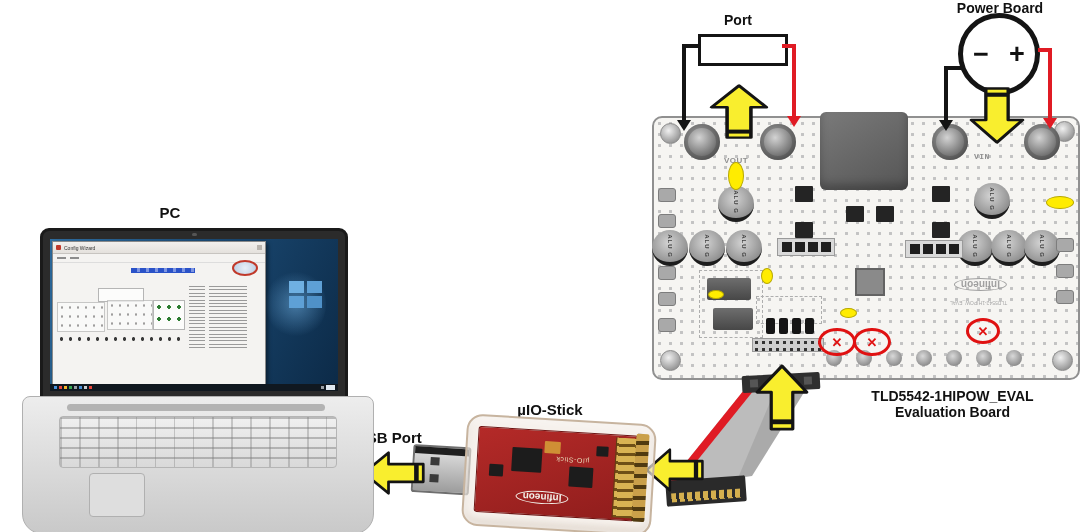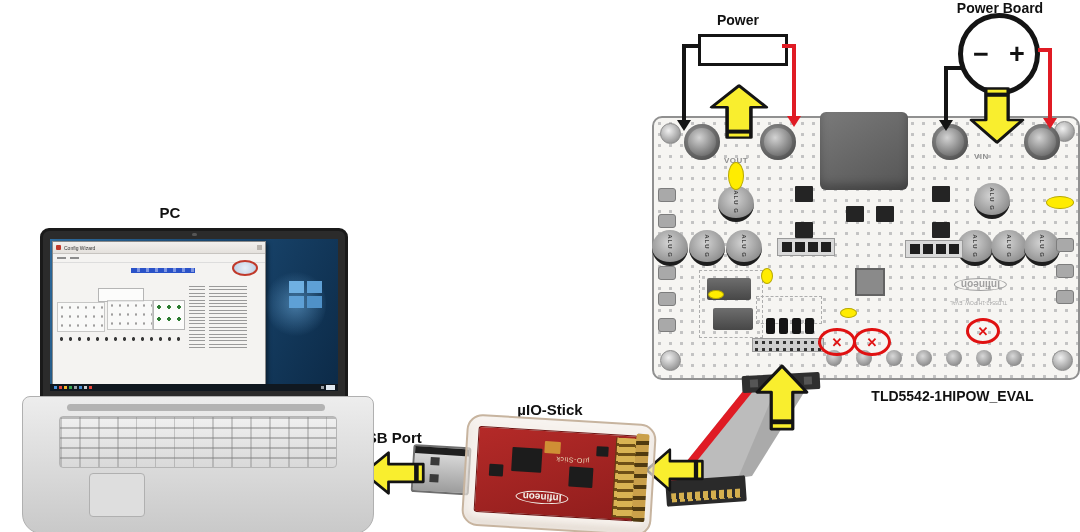--- a/index.html
+++ b/index.html
@@ -157,21 +157,21 @@
     <div class="screw" style="left:400px;top:3px;"></div>
     <div class="screw" style="left:6px;top:232px;"></div>
     <div class="screw" style="left:398px;top:232px;"></div>
 
     <div class="term" style="left:30px;top:6px;"></div>
     <div class="term" style="left:106px;top:6px;"></div>
     <div class="term" style="left:278px;top:6px;"></div>
     <div class="term" style="left:370px;top:6px;"></div>
 
     <div class="silk" style="left:70px;top:38px;">VOUT</div>
-    <div class="silk" style="left:320px;top:34px;">VIN</div>
+    <div class="silk" style="left:320px;top:34px;font-family:Liberation Mono, monospace;">VIN</div>
 
     <div style="position:absolute;left:166px;top:-6px;width:88px;height:78px;background:linear-gradient(150deg,#7a7a7a,#555);border-radius:6px;box-shadow:inset 0 -6px 8px rgba(0,0,0,.25);"></div>
 
     <div class="cap" style="left:64px;top:68px;">
         <span>ALU G</span>
       </div>
     <div class="cap" style="left:-2px;top:112px;">
         <span>ALU G</span>
       </div>
     <div class="cap" style="left:35px;top:112px;">
@@ -256,21 +256,21 @@
         <span>✕</span>
       </div>
     <div class="xmark" style="left:312px;top:200px;width:28px;height:20px;">
         <span>✕</span>
       </div>
 
     <div style="position:absolute;left:300px;top:160px;transform:rotate(180deg);font-size:10px;font-weight:bold;color:#a0a0a0;border:1px solid #a0a0a0;border-radius:50%;padding:0 6px;">Infineon</div>
     <div style="position:absolute;left:296px;top:182px;transform:rotate(180deg);font-size:5px;color:#a8a8a8;">TLD5542-1HIPOW_EVAL</div>
   </div>
 
-  <div class="lbl ctr" style="left:703px;top:12px;width:70px;">Power</div>
+  <div class="lbl ctr" style="left:703px;top:12px;width:70px;">Port</div>
   <div class="load-box"></div>
   <div class="wire wb" style="left:682px;top:44px;width:18px;height:4px;"></div>
   <div class="wire wb" style="left:682px;top:44px;width:4px;height:78px;"></div>
   <div class="ah ah-b" style="left:677px;top:120px;"></div>
   <div class="wire wr" style="left:782px;top:44px;width:14px;height:4px;"></div>
   <div class="wire wr" style="left:792px;top:44px;width:4px;height:74px;"></div>
   <div class="ah ah-r" style="left:787px;top:116px;"></div>
   <svg class="arr" style="left:708px;top:84px;width:62px;height:56px;" viewBox="0 0 52 70" preserveAspectRatio="none">
       <use href="#arrow-up"></use>
     </svg>
@@ -285,20 +285,21 @@
   <div class="ah ah-b" style="left:939px;top:120px;"></div>
   <div class="wire wr" style="left:1038px;top:48px;width:14px;height:4px;"></div>
   <div class="wire wr" style="left:1048px;top:48px;width:4px;height:72px;"></div>
   <div class="ah ah-r" style="left:1043px;top:118px;"></div>
   <svg class="arr" style="left:968px;top:86px;width:58px;height:58px;" viewBox="0 0 52 70" preserveAspectRatio="none">
       <use href="#arrow-down"></use>
     </svg>
 
   <div class="lbl ctr" style="left:855px;top:388px;width:195px;font-size:14px;">
     <div>TLD5542-1HIPOW_EVAL</div>
+    <div>Evaluation Board</div>
   </div>
 
   <svg class="abs" style="left:656px;top:378px;width:170px;height:115px;" viewBox="0 0 170 115">
     <polygon points="88,12 152,8 82,100 14,104" fill="#bcbcbc"></polygon>
     <polygon points="88,12 98,12 24,104 14,104" fill="#e01b24"></polygon>
     <polygon points="120,10 152,8 96,98 82,100" fill="#aaaaaa"></polygon>
   </svg>
   <div class="idc-top">
       <i style="left:8px;"></i>
       <i style="left:62px;"></i>

